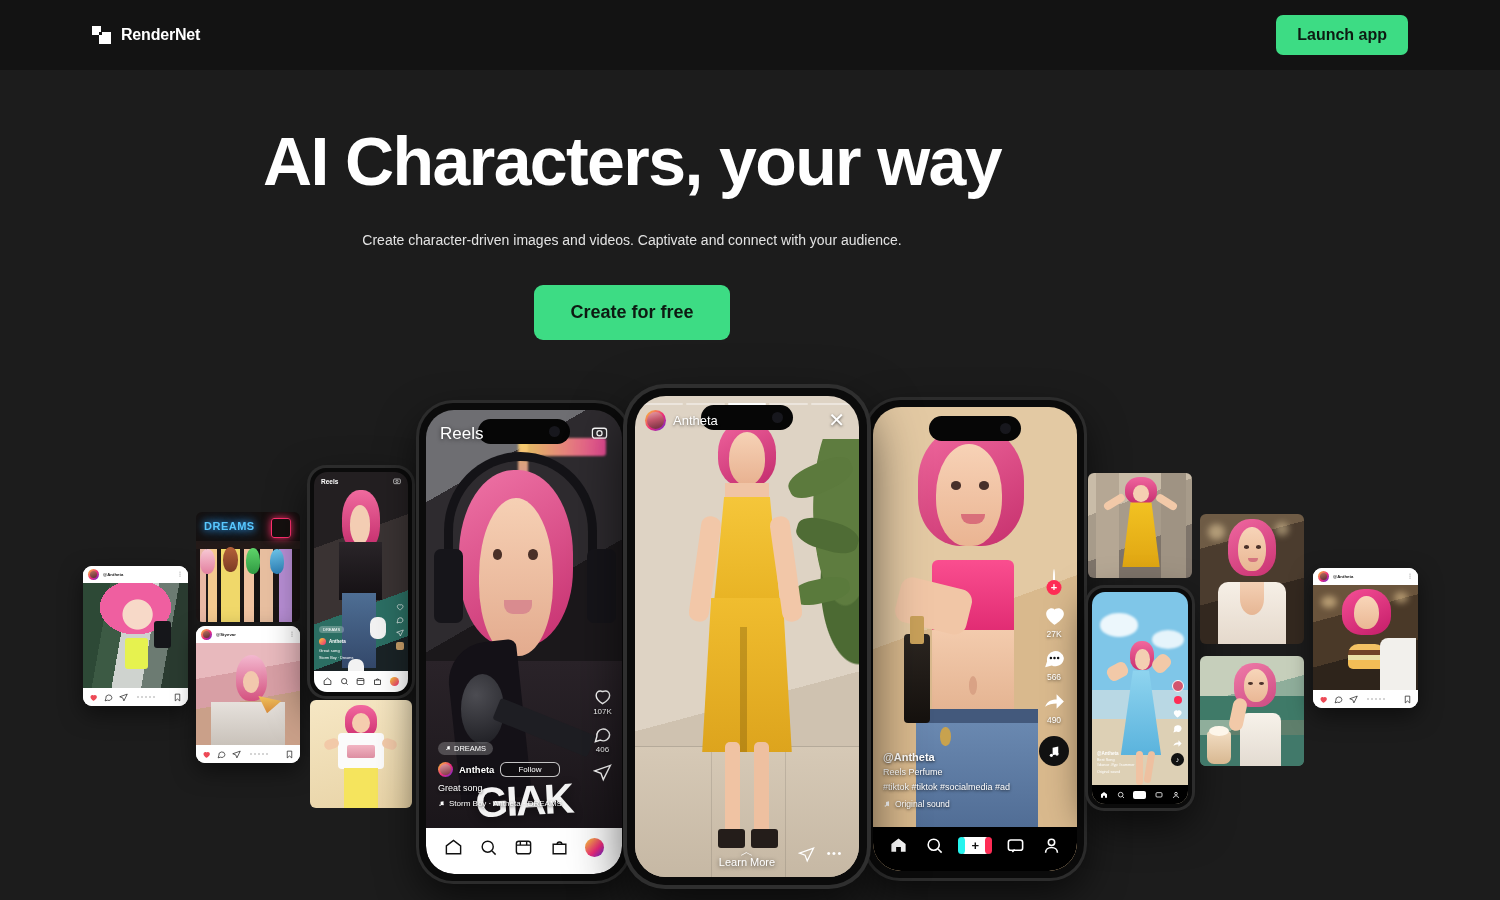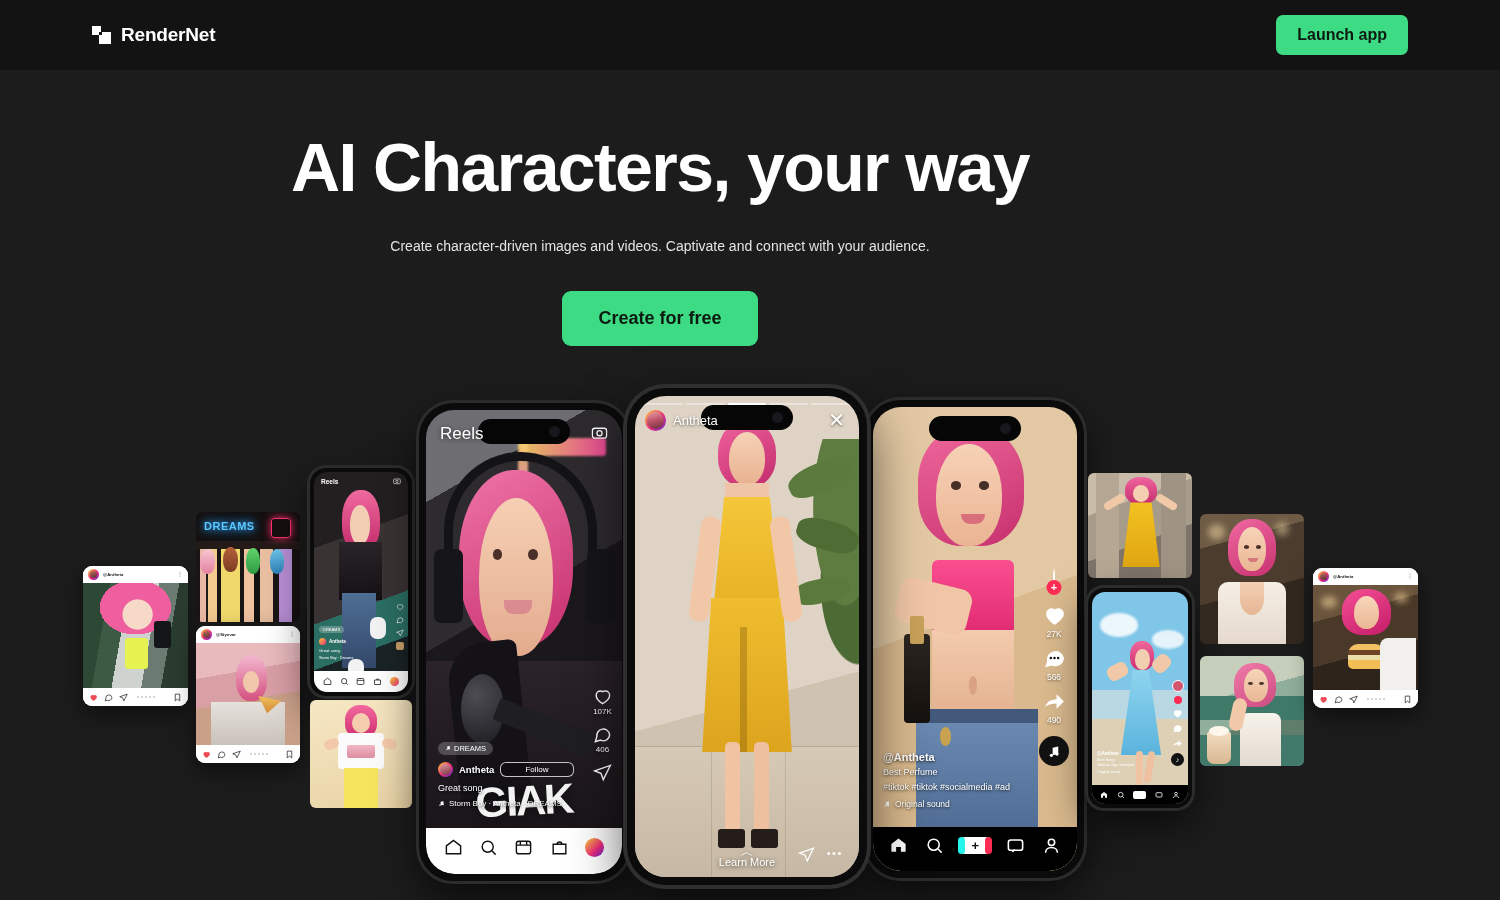--- a/index.html
+++ b/index.html
@@ -19,34 +19,34 @@
     padding:0 92px;
     z-index:50;
   }
   .brand{ display:flex; align-items:center; gap:9px; }
   .brand-mark{ width:20px; height:20px; position:relative; display:block; }
   .brand-mark i{ position:absolute; background:#fff; display:block; }
   .brand-mark i.sq1{ left:0; top:1px; width:9px; height:9px; }
   .brand-mark i.sq2{ left:7px; top:7px; width:12px; height:12px; }
   .brand-mark i.cut{ background:#131313; left:7px; top:7px; width:3px; height:3px; }
   .brand-name{
-    color:#fff; font-size:19px; font-weight:700; letter-spacing:-0.2px;
+    color:#fff; font-size:16px; font-weight:700; letter-spacing:-0.2px;
   }
   .launch-btn{
     background:#3ddc84; color:#0d1a12;
     border:none; border-radius:7px;
     font-family:"Liberation Sans", sans-serif;
     font-size:16px; font-weight:700;
     padding:11px 21px; cursor:pointer;
   }
 
   
   .hero{
-    position:absolute; top:76px; left:0; width:1264px;
-    text-align:center; z-index:40;margin-left:28px;
+    position:absolute; top:70px; left:0; width:1264px;
+    text-align:center; z-index:40;
   }
   .hero h1{
     margin-top:56px;
     color:#fff;
     font-size:68px; font-weight:700; letter-spacing:-1.6px; line-height:1.05;
   }
   .hero p{
     margin-top:35px;
     color:#e3e3e3; font-size:14px; font-weight:400;
   }
@@ -131,21 +131,21 @@
   .reels-meta{ position:absolute; left:12px; bottom:66px; z-index:10; }
   .tag-pill{ display:inline-flex; align-items:center; gap:3px; background:rgba(255,255,255,.22);
              color:#fff; font-size:7.5px; padding:2px 7px; border-radius:9px; }
   .reels-row{ display:flex; align-items:center; gap:6px; margin-top:7px; }
   .reels-ava{ width:15px; height:15px; border-radius:50%;
               background:linear-gradient(135deg,#f9ce34,#ee2a7b 55%,#6228d7); position:relative; flex:none;}
   .reels-ava::after{ content:""; position:absolute; inset:2px; border-radius:50%;
                      background:linear-gradient(160deg,#e59aa4,#7a3240); }
   .reels-user{ color:#fff; font-size:9.5px; font-weight:600; text-shadow:0 1px 3px rgba(0,0,0,.7);}
   .follow-btn{ border:1px solid rgba(255,255,255,.75); color:#fff; font-size:8px;
-               padding:2px 24px; border-radius:6px; background:rgba(0,0,0,.22);text-align:right; }
+               padding:2px 17px; border-radius:6px; background:rgba(0,0,0,.22);text-align:right; }
   .reels-cap{ color:#fff; font-size:9px; margin-top:6px; text-shadow:0 1px 3px rgba(0,0,0,.8);}
   .reels-song{ color:#fff; font-size:8px; margin-top:6px; display:flex; align-items:center; gap:4px;
                text-shadow:0 1px 3px rgba(0,0,0,.8);}
   .ig-nav{ position:absolute; left:0; right:0; bottom:0; height:46px; background:#fff;
            display:flex; align-items:center; justify-content:space-around; padding:0 10px 8px;
            border-radius:0 0 28px 28px; z-index:11; }
 
   
   .tt-side{ position:absolute; right:8px; bottom:105px; z-index:10;
             display:flex; flex-direction:column; align-items:center; gap:7px; }
@@ -633,21 +633,21 @@
           <svg width="15" height="15" viewBox="0 0 24 24">
               <path fill="#fff" d="M9 18V6l9-2v12"></path>
               <circle cx="7" cy="18" r="2.6" fill="#fff"></circle>
               <circle cx="16" cy="16" r="2.6" fill="#fff"></circle>
             </svg>
         </div>
       </div>
 
       <div class="tt-meta">
         <div class="tt-user">@Antheta</div>
-        <div class="tt-desc">Best Perfume</div>
+        <div class="tt-desc">Reels Perfume</div>
         <div class="tt-desc">#tiktok #tiktok #socialmedia #ad</div>
         <div class="tt-sound">
           <svg width="8" height="8" viewBox="0 0 24 24">
               <path fill="#fff" d="M9 18V6l9-2v12"></path>
               <circle cx="7" cy="18" r="2.4" fill="#fff"></circle>
               <circle cx="16" cy="16" r="2.4" fill="#fff"></circle>
             </svg>
           <span>Original sound</span>
         </div>
       </div>

